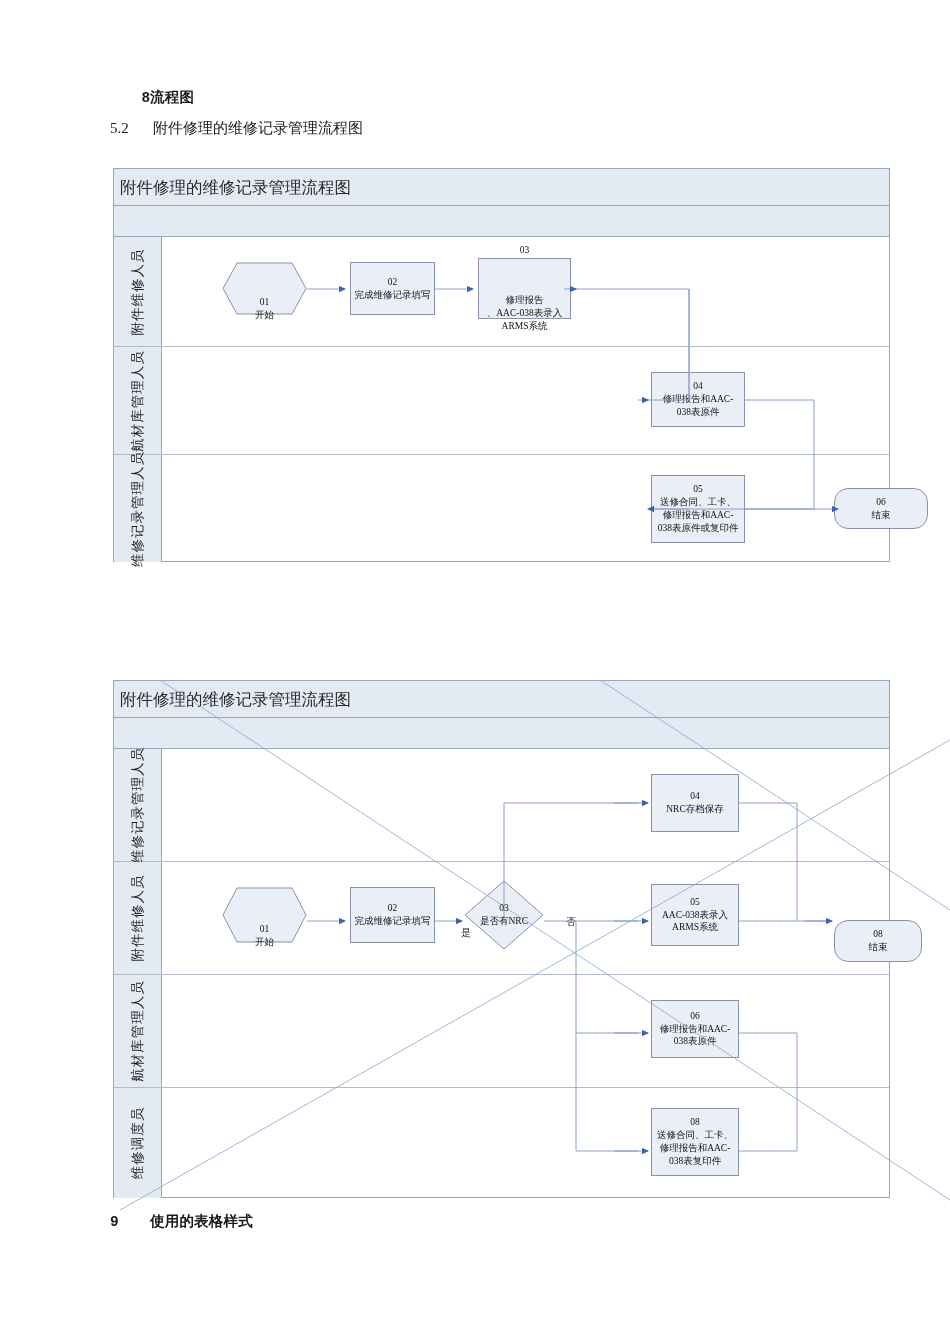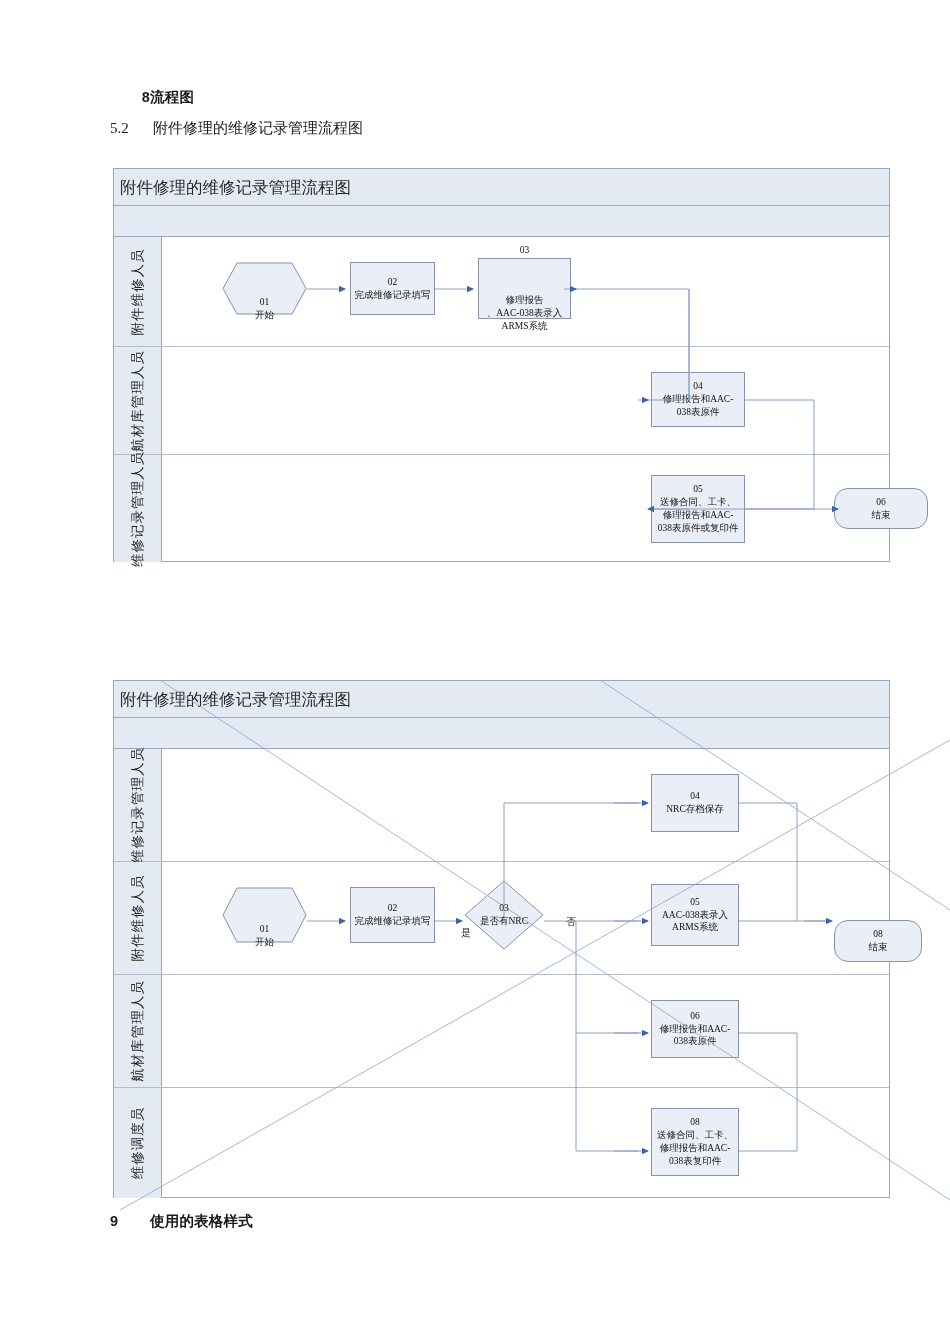--- a/index.html
+++ b/index.html
@@ -422,17 +422,17 @@
   </div>
 
   <svg class="crossout" style="left:0px; top:640px; width:950px; height:580px;" width="950" height="580">
     <g stroke="#8faad4" stroke-width="1" fill="none" opacity="0.85">
       <line x1="160" y1="40" x2="950" y2="560"></line>
       <line x1="950" y1="100" x2="120" y2="570"></line>
       <line x1="600" y1="40" x2="950" y2="270"></line>
     </g>
   </svg>
 
-  <div class="h1" style="left:110px; top:1212px;">
+  <div class="h1" style="left:110px; top:1212px;font-family:Liberation Mono, monospace;">
     <span class="num">9</span><span>使用的表格样式</span>
   </div>
 
 </div>
 
 </body></html>

